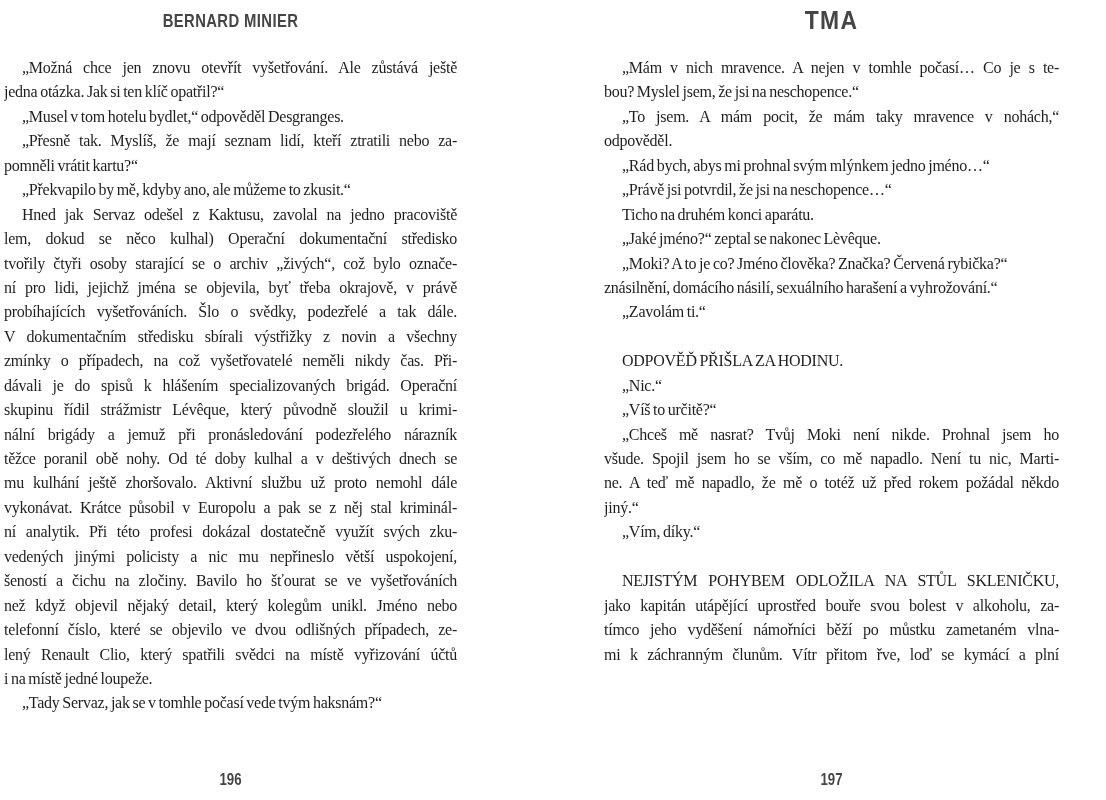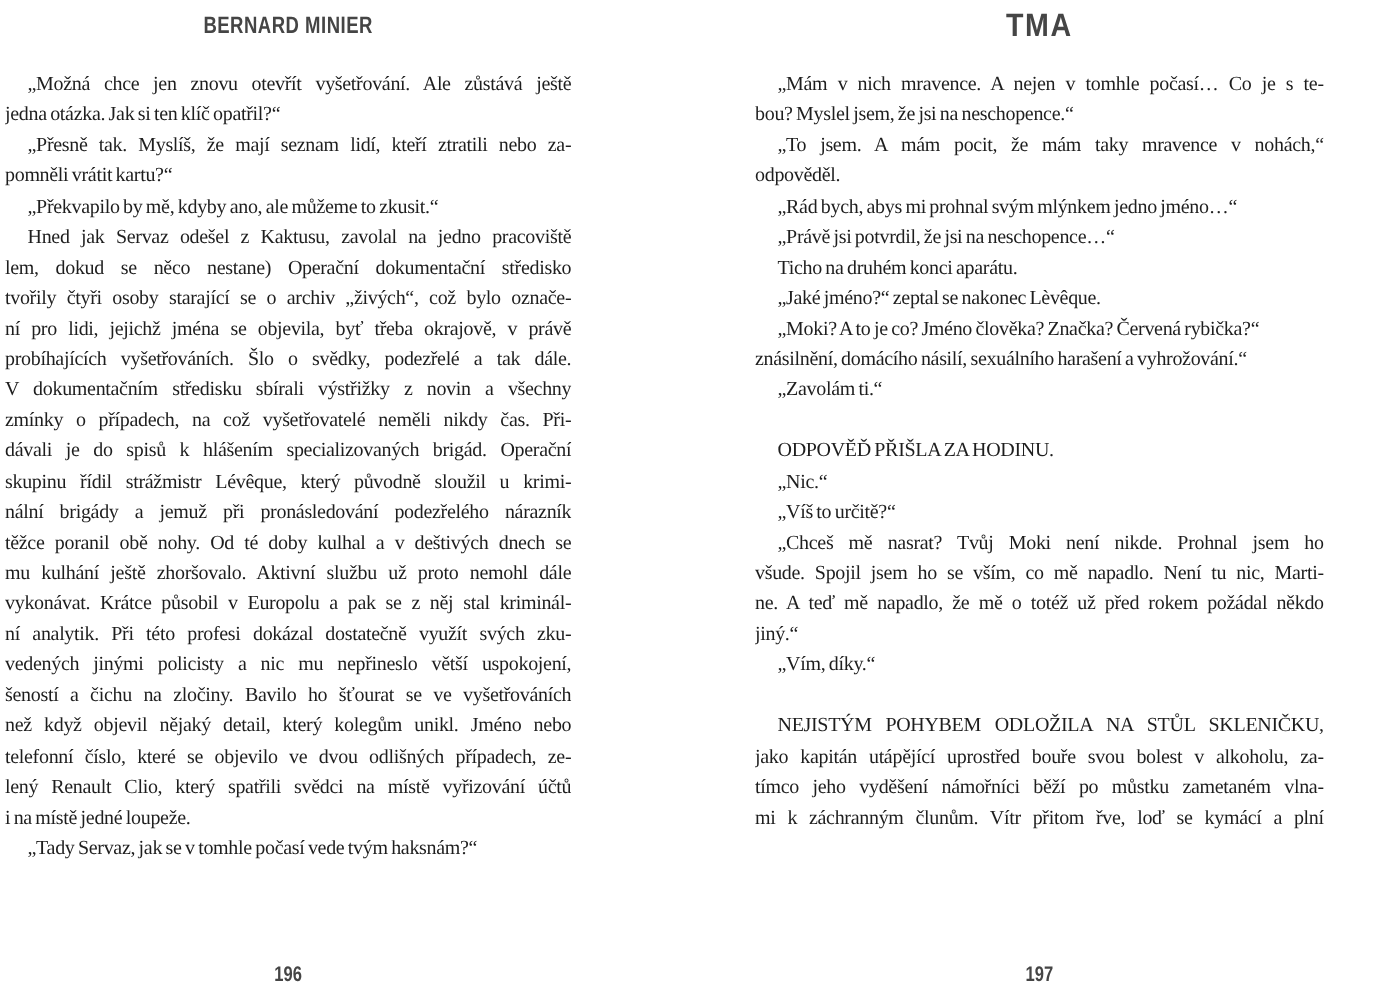--- a/index.html
+++ b/index.html
@@ -83,25 +83,26 @@
 </head>
 <body>
 
 <div class="spread">
 
   <section class="page" id="page-left">
     <header class="running-head">BERNARD MINIER</header>
     <div class="body-text" id="left-body">
         <div class="line indent">„Možná chce jen znovu otevřít vyšetřování. Ale zůstává ještě</div>
         <div class="line end">jedna otázka. Jak si ten klíč opatřil?“</div>
+        <div class="line indent end">„Musel v tom hotelu bydlet,“ odpověděl Desgranges.</div>
         <div class="line indent">„Přesně tak. Myslíš, že mají seznam lidí, kteří ztratili nebo za-</div>
         <div class="line end">pomněli vrátit kartu?“</div>
         <div class="line indent end">„Překvapilo by mě, kdyby ano, ale můžeme to zkusit.“</div>
         <div class="line indent">Hned jak Servaz odešel z Kaktusu, zavolal na jedno pracoviště</div>
-        <div class="line">lem, dokud se něco nestane) Operační dokumentační středisko</div>
+        <div class="line">lem, dokud se něco kulhal) Operační dokumentační středisko</div>
         <div class="line">tvořily čtyři osoby starající se o archiv „živých“, což bylo označe-</div>
         <div class="line">ní pro lidi, jejichž jména se objevila, byť třeba okrajově, v právě</div>
         <div class="line">probíhajících vyšetřováních. Šlo o svědky, podezřelé a tak dále.</div>
         <div class="line">V dokumentačním středisku sbírali výstřižky z novin a všechny</div>
         <div class="line">zmínky o případech, na což vyšetřovatelé neměli nikdy čas. Při-</div>
         <div class="line">dávali je do spisů k hlášením specializovaných brigád. Operační</div>
         <div class="line">skupinu řídil strážmistr Lévêque, který původně sloužil u krimi-</div>
         <div class="line">nální brigády a jemuž při pronásledování podezřelého nárazník</div>
         <div class="line">těžce poranil obě nohy. Od té doby kulhal a v deštivých dnech se</div>
         <div class="line">mu kulhání ještě zhoršovalo. Aktivní službu už proto nemohl dále</div>

